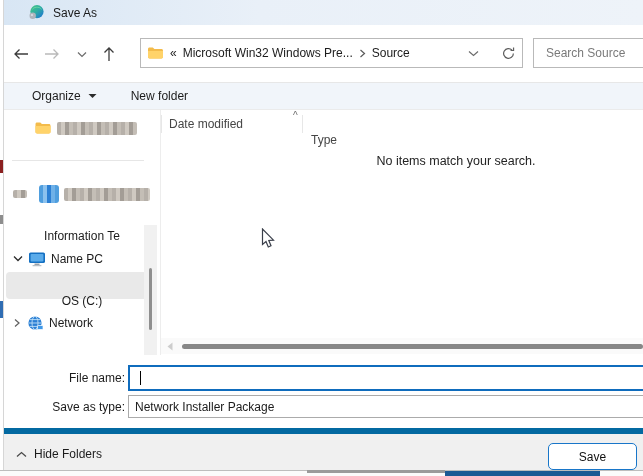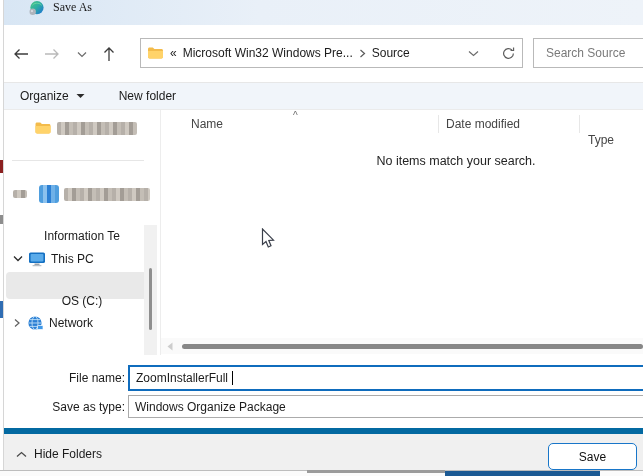--- a/index.html
+++ b/index.html
@@ -5,40 +5,40 @@
 <style>
   html,body{margin:0;padding:0;background:#fff;}
   .window{position:relative;width:643px;height:476px;overflow:hidden;
     font-family:"Liberation Sans","DejaVu Sans",sans-serif;font-size:12px;color:#1b1b1b;background:#fff;}
   .section{position:absolute;left:4px;right:0;}
   .edge-border{position:absolute;left:3px;top:0;width:1px;height:470px;background:#d6d6d6;z-index:5;}
   .frag{position:absolute;left:0;width:3px;z-index:5;}
 
   
   .titlebar{top:0;height:25px;background:linear-gradient(90deg,#d8e6f4 0%,#e9f0f8 40%,#eef3f9 100%);
-    display:flex;gap:8px;padding-left:24px;box-sizing:border-box;font-family:Liberation Serif, serif;}
+    display:flex;align-items:center;gap:8px;padding-left:24px;box-sizing:border-box;}
   .titlebar .app-ic{width:17px;height:17px;display:block;}
   .title-text{font-size:12px;color:#1a1a1a;}
 
   
   .navrow{top:25px;height:57px;background:#fff;}
   .navbtn{position:absolute;top:19px;width:20px;height:20px;display:flex;align-items:center;justify-content:center;}
   .addressbar{position:absolute;left:136px;top:13px;width:383px;height:30px;border:1px solid #b9b9b9;
     background:#fff;box-sizing:border-box;display:flex;align-items:center;padding:0 6px;gap:6px;}
   .crumb{white-space:nowrap;color:#1b1b1b;}
   .addr-spacer{flex:1;}
   .searchbox{position:absolute;left:529px;top:13px;right:-2px;height:30px;border:1px solid #b9b9b9;
     background:#fff;box-sizing:border-box;display:flex;align-items:center;}
   .searchbox input{border:none;outline:none;width:100%;font:12px "Liberation Sans",sans-serif;
     padding:0 0 0 12px;color:#1b1b1b;background:transparent;}
   .searchbox input::placeholder{color:#7a7a7a;}
 
   
   .toolbar{top:82px;height:28px;background:#f1f5fa;border-top:1px solid #e7e7e7;border-bottom:1px solid #ebebeb;
-    box-sizing:border-box;display:flex;align-items:center;gap:34px;padding-left:16px;}
+    box-sizing:border-box;display:flex;align-items:center;gap:34px;padding-left:28px;}
   .tbtn{display:flex;align-items:center;gap:7px;color:#1b1b1b;}
 
   
   .content{top:110px;height:245px;background:#fff;}
   .sidebar{position:absolute;left:0;top:0;bottom:0;width:156px;overflow:hidden;}
   .srow{position:absolute;left:0;right:0;height:24px;display:flex;align-items:center;gap:5px;white-space:nowrap;}
   .sep{position:absolute;left:8px;top:50px;width:132px;height:1px;background:#e6e6e6;}
   .sel-bg{position:absolute;left:2px;top:162px;width:141px;height:27px;background:#e9e9e9;border-radius:4px;}
   .px{border-radius:2px;
     background-image:repeating-linear-gradient(90deg,#b6b0a9 0 4px,#cfc9c1 4px 8px,#a39d96 8px 12px,#c4beb6 12px 16px),
@@ -212,21 +212,21 @@
         <span style="width:4px"></span>
         <svg width="10" height="8" viewBox="0 0 10 8">
           <path d="M1 1.5 5 5.5 9 1.5" fill="none" stroke="#2b2b2b" stroke-width="1.3"></path>
         </svg>
         <svg width="18" height="16" viewBox="0 0 18 16">
           <rect x="1" y="1.5" width="16" height="10.5" rx="1.6" fill="#1470c2"></rect>
           <rect x="2.6" y="3" width="12.8" height="7.4" rx="0.8" fill="#5aabea"></rect>
           <rect x="6.5" y="12.5" width="5" height="1.6" fill="#9aa2aa"></rect>
           <rect x="4.5" y="14" width="9" height="1.3" rx="0.6" fill="#b9c0c7"></rect>
         </svg>
-        <span>This PC</span>
+        <span>Name PC</span>
       </div>
 
       <div class="srow" style="top:164px;height:23px;flex-direction:column;">
         <span style="width:13px"></span>
         <svg width="8" height="10" viewBox="0 0 8 10">
           <path d="M2 1.5 6 5 2 8.5" fill="none" stroke="#5f5f5f" stroke-width="1.2"></path>
         </svg>
         <span style="width:2px"></span>
         <svg width="18" height="15" viewBox="0 0 18 15">
           <rect x="1" y="1" width="5" height="4.4" fill="#2b88dd"></rect>
@@ -254,21 +254,20 @@
         <span>Network</span>
       </div>
 
       <div class="vtrack"></div>
       <div class="vthumb"></div>
     </div>
 
     <div class="main">
       <span class="sortcaret" style="font-size:10px;">^</span>
       <div class="lheader">
-        <span class="hc hc-name">Name</span>
         <span class="hsep"></span>
         <span class="hc hc-date">Date modified</span>
         <span class="hsep"></span>
         <span class="hc hc-type">Type</span>
       </div>
 
       <div class="emptymsg">No items match your search.</div>
 
       <svg class="cursor" width="15" height="22" viewBox="0 0 15 22">
         <path d="M1.5 1 1.5 16.5 5 13.5 7.3 19 10 17.8 7.8 12.5 12.5 12.2z" fill="#fff" stroke="#3a3f4a" stroke-width="1.2"></path>
@@ -278,26 +277,25 @@
       <svg class="harrow" width="8" height="9" viewBox="0 0 8 9">
         <path d="M6.5 0.5 1.5 4.5 6.5 8.5z" fill="#cdcdcd"></path>
       </svg>
       <div class="hthumb"></div>
     </div>
   </div>
 
   <div class="section fields">
     <span class="flabel" style="top:16px;">File name:</span>
     <div class="textbox">
-      <span>ZoomInstallerFull</span>
       <span class="caret-line"></span>
     </div>
     <span class="flabel" style="top:45px;">Save as type:</span>
     <div class="selbox">
-      <span>Windows Organize Package</span>
+      <span>Network Installer Package</span>
     </div>
   </div>
 
   <div class="section footer">
     <span class="hidefolders">
       <svg width="11" height="7" viewBox="0 0 11 7">
         <path d="M1 5.5 5.5 1.5 10 5.5" fill="none" stroke="#4a4a4a" stroke-width="1.3"></path>
       </svg>
       <span>Hide Folders</span>
     </span>

